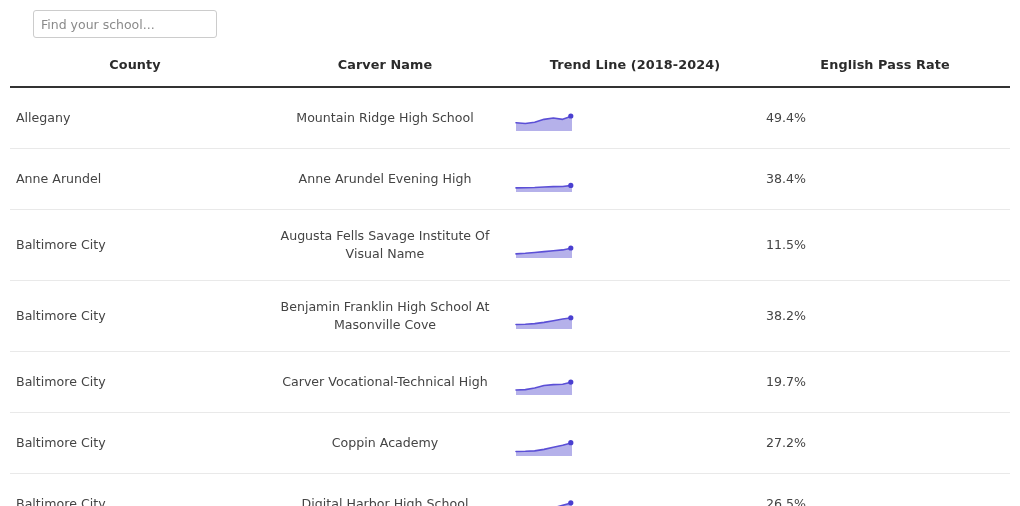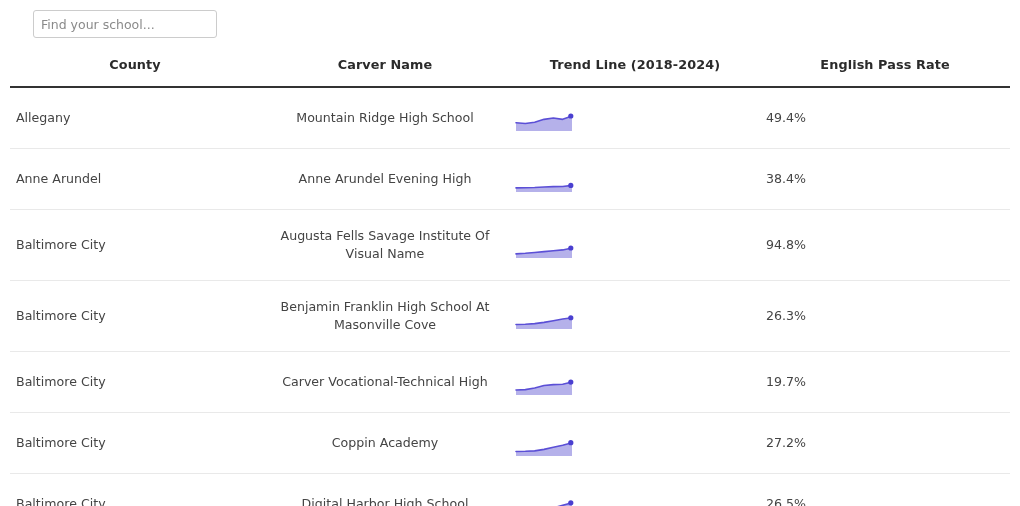--- a/index.html
+++ b/index.html
@@ -135,33 +135,33 @@
         <tr>
           <td class="cell-county">Baltimore City</td>
           <td class="cell-school">Augusta Fells Savage Institute Of Visual Name</td>
           <td class="cell-trend">
             <svg class="sparkline" viewBox="0 0 56 26" preserveAspectRatio="none">
               <path d="M0.00 21.90 L9.33 21.27 L18.67 20.43 L28.00 19.59 L37.33 18.75 L46.67 17.91 L56.00 16.02 L56 26 L0 26 Z" fill="#b5b1ea"></path>
               <path d="M0.00 21.90 L9.33 21.27 L18.67 20.43 L28.00 19.59 L37.33 18.75 L46.67 17.91 L56.00 16.02" fill="none" stroke="#5b4fd6" stroke-width="1.6" stroke-linejoin="round" stroke-linecap="round"></path>
               <circle cx="54.80" cy="16.02" r="2.6" fill="#4a3fd0"></circle>
             </svg>
           </td>
-          <td class="cell-rate">94.8%</td>
+          <td class="cell-rate">11.5%</td>
         </tr>
         <tr>
           <td class="cell-county">Baltimore City</td>
           <td class="cell-school">Benjamin Franklin High School At Masonville Cove</td>
           <td class="cell-trend">
             <svg class="sparkline" viewBox="0 0 56 26" preserveAspectRatio="none">
               <path d="M0.00 21.48 L9.33 21.27 L18.67 20.64 L28.00 19.38 L37.33 17.70 L46.67 16.02 L56.00 14.76 L56 26 L0 26 Z" fill="#b5b1ea"></path>
               <path d="M0.00 21.48 L9.33 21.27 L18.67 20.64 L28.00 19.38 L37.33 17.70 L46.67 16.02 L56.00 14.76" fill="none" stroke="#5b4fd6" stroke-width="1.6" stroke-linejoin="round" stroke-linecap="round"></path>
               <circle cx="54.80" cy="14.76" r="2.6" fill="#4a3fd0"></circle>
             </svg>
           </td>
-          <td class="cell-rate">26.3%</td>
+          <td class="cell-rate">38.2%</td>
         </tr>
         <tr>
           <td class="cell-county">Baltimore City</td>
           <td class="cell-school">Carver Vocational-Technical High</td>
           <td class="cell-trend">
             <svg class="sparkline" viewBox="0 0 56 26" preserveAspectRatio="none">
               <path d="M0.00 21.06 L9.33 20.64 L18.67 18.96 L28.00 16.44 L37.33 15.60 L46.67 15.18 L56.00 13.08 L56 26 L0 26 Z" fill="#b5b1ea"></path>
               <path d="M0.00 21.06 L9.33 20.64 L18.67 18.96 L28.00 16.44 L37.33 15.60 L46.67 15.18 L56.00 13.08" fill="none" stroke="#5b4fd6" stroke-width="1.6" stroke-linejoin="round" stroke-linecap="round"></path>
               <circle cx="54.80" cy="13.08" r="2.6" fill="#4a3fd0"></circle>
             </svg>

